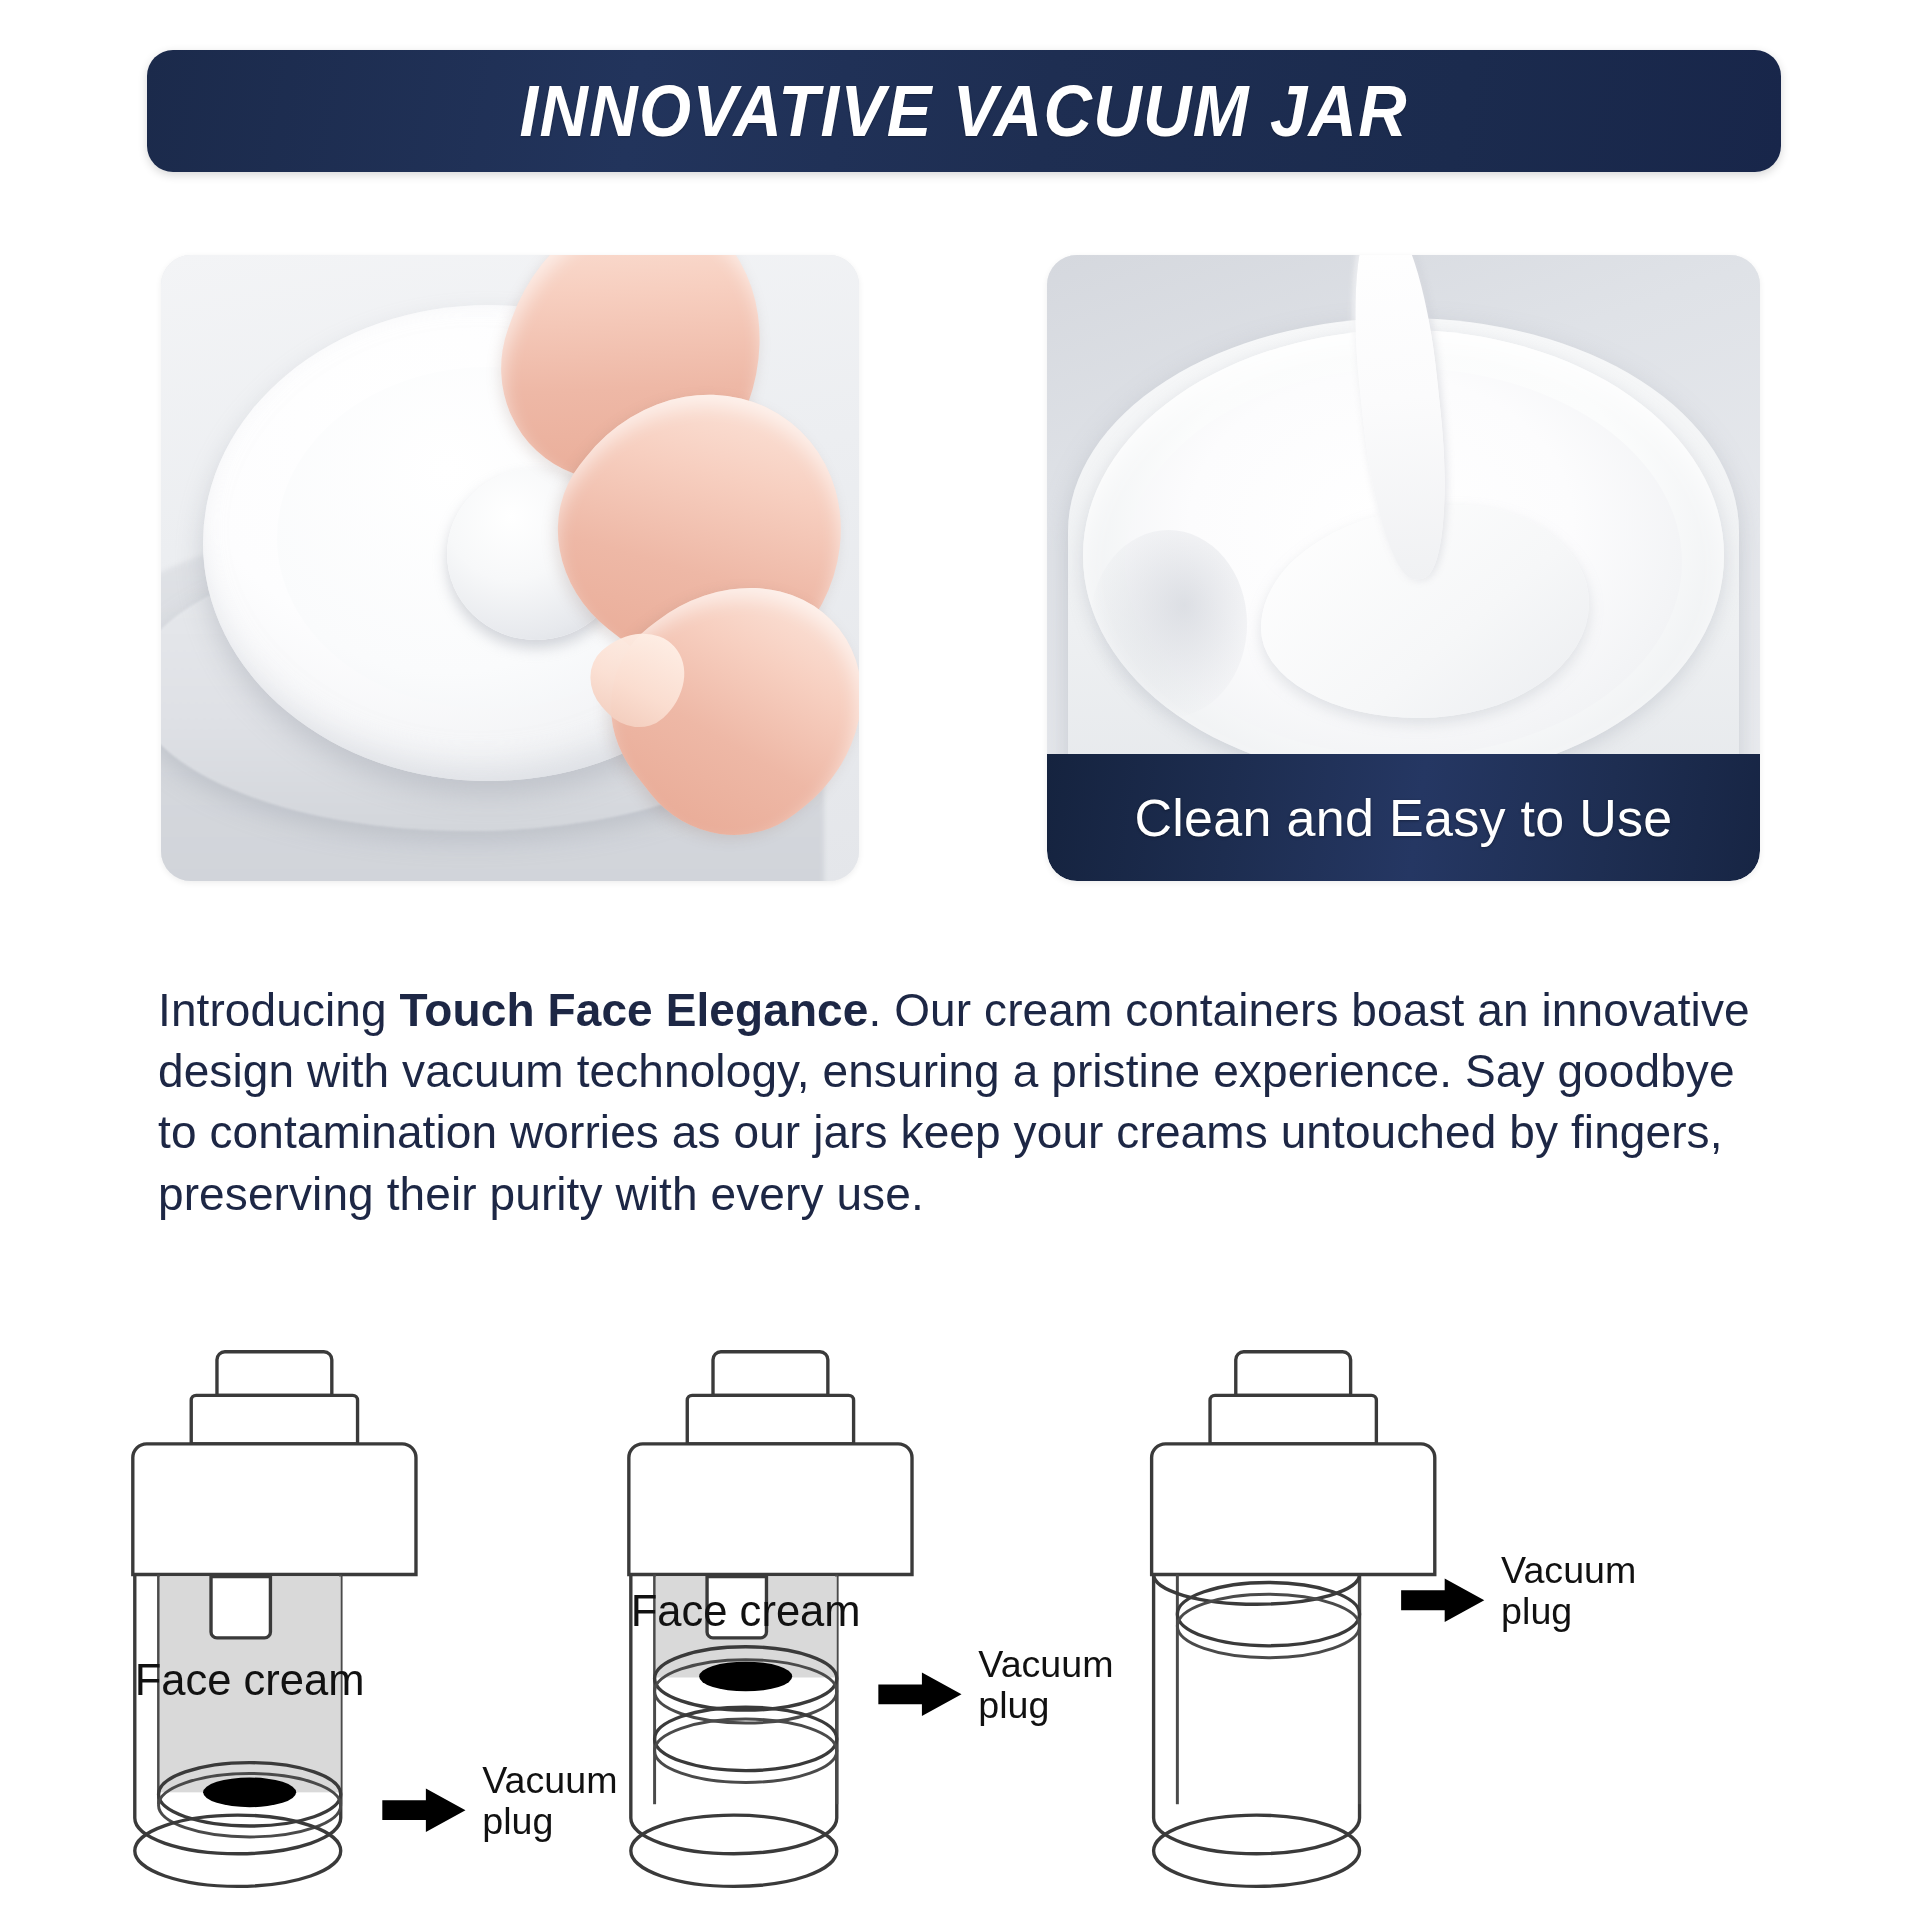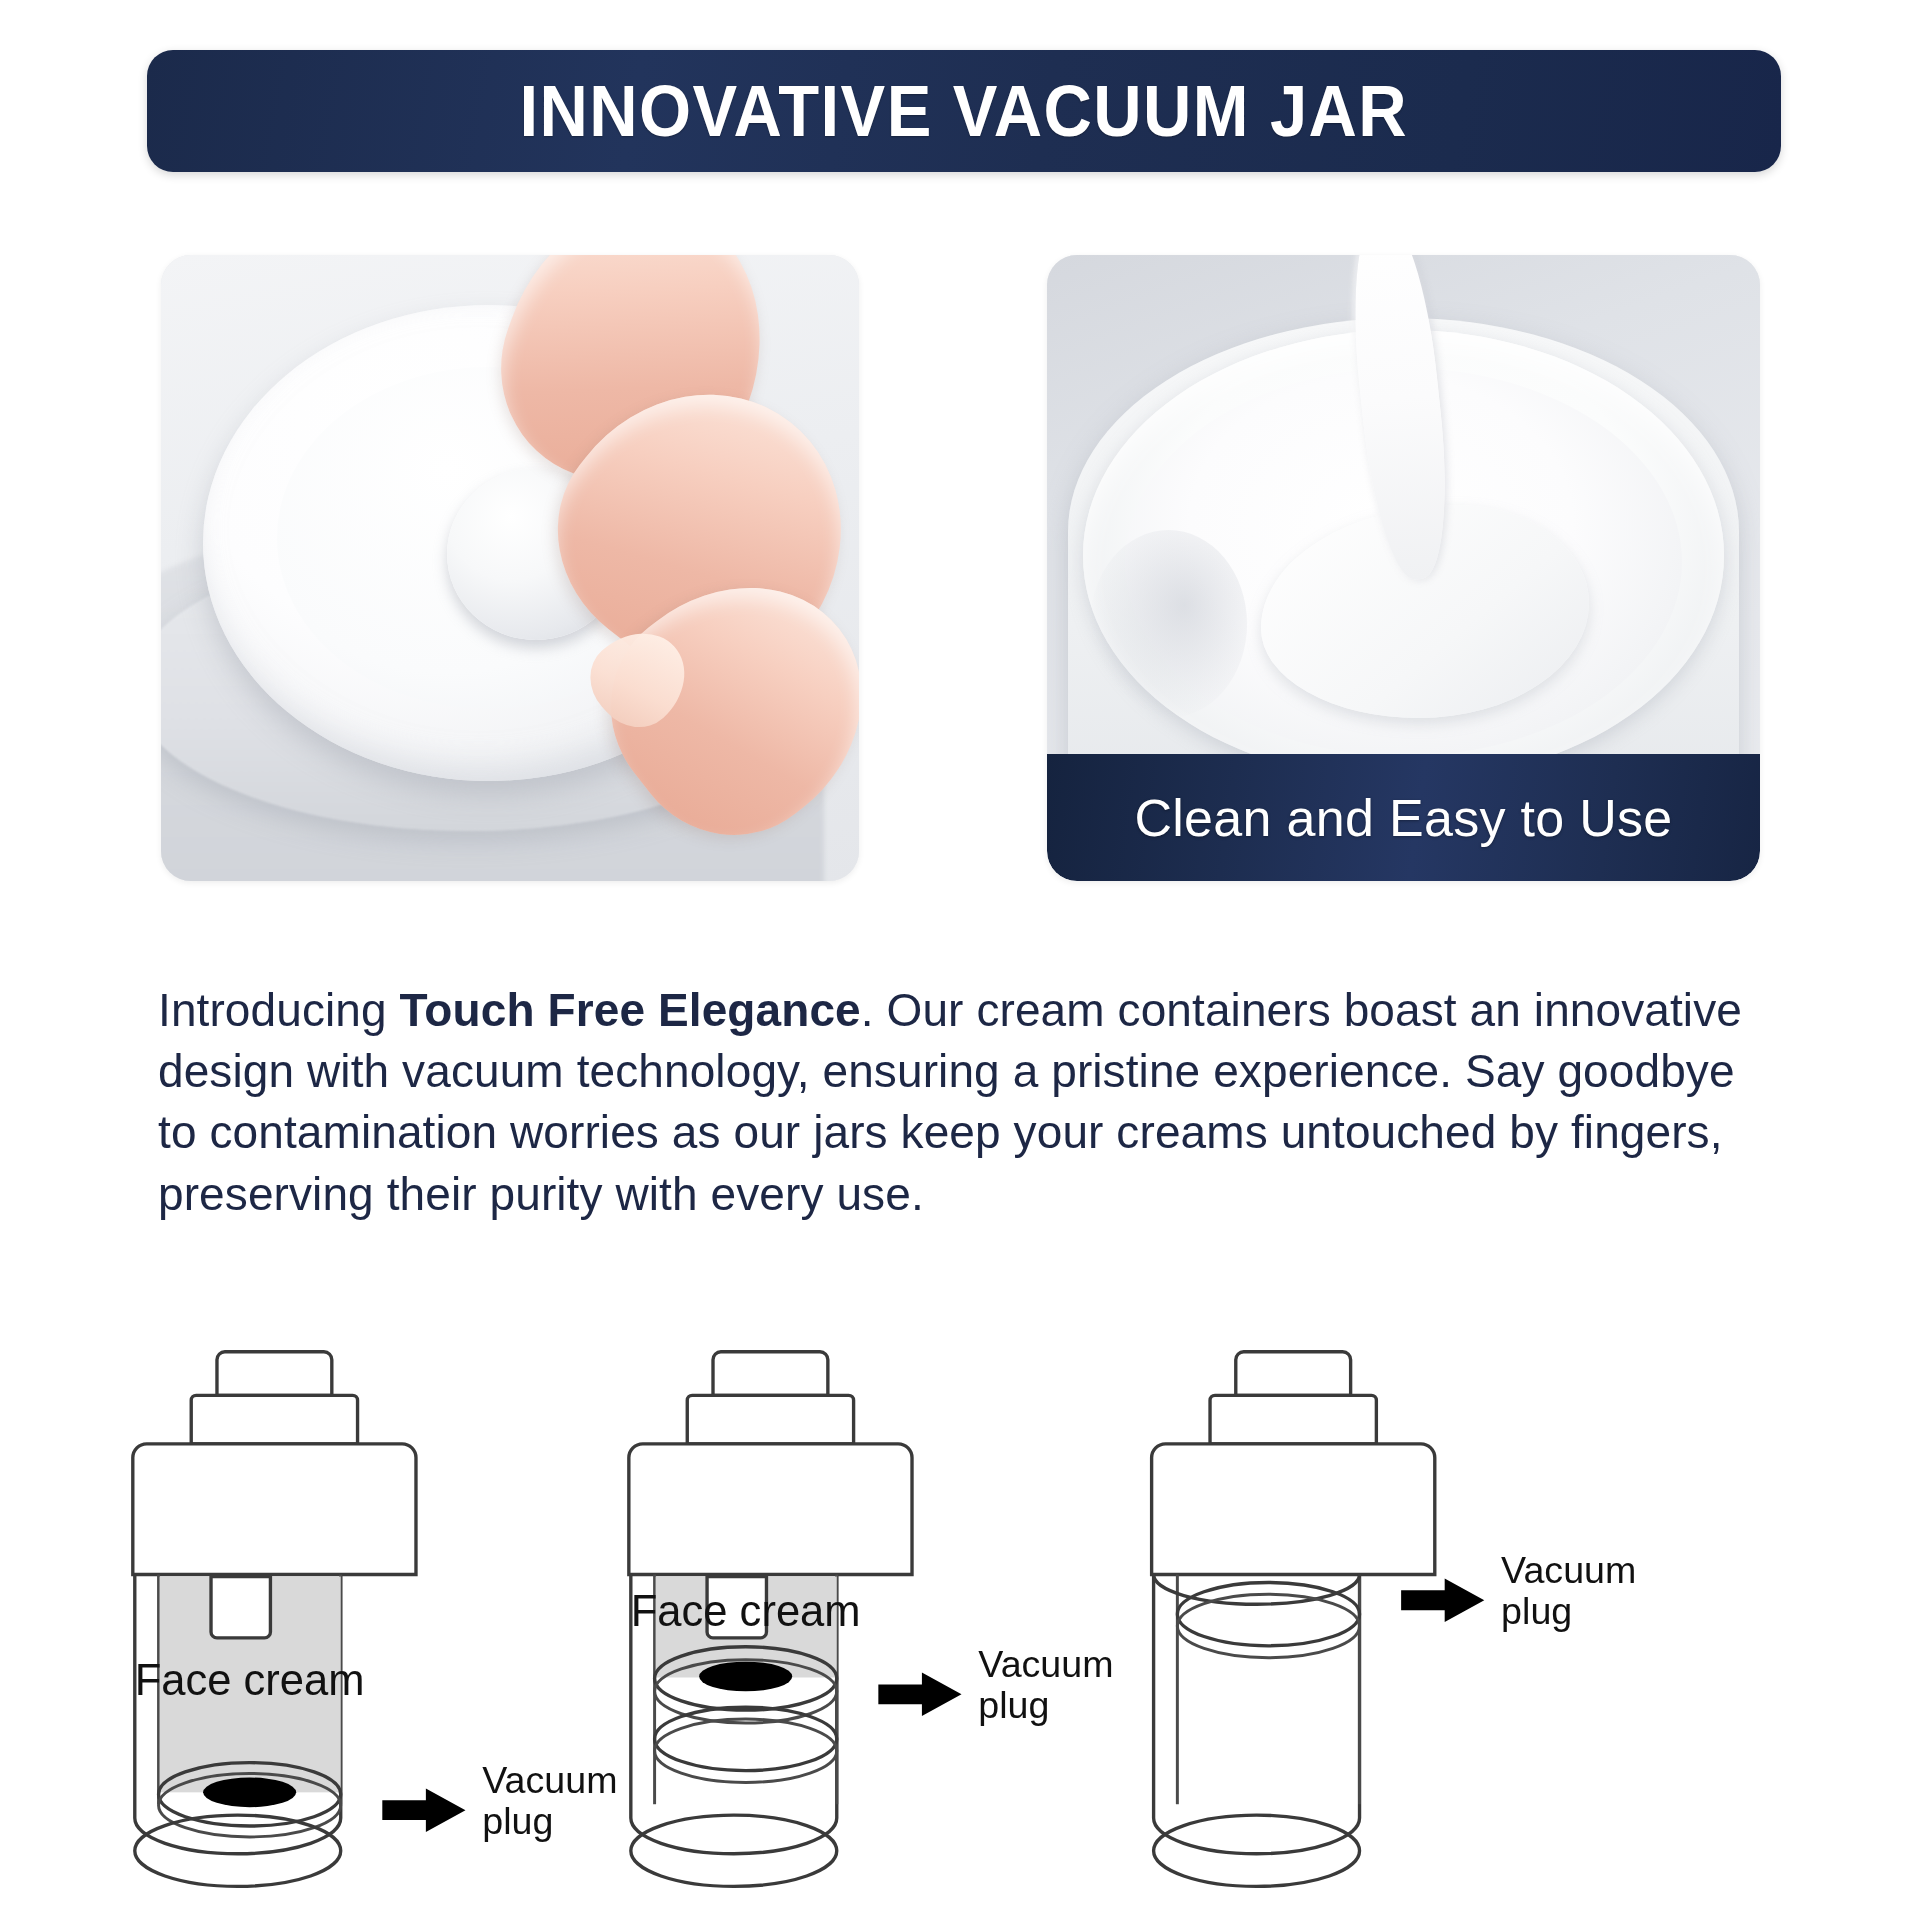--- a/index.html
+++ b/index.html
@@ -31,20 +31,21 @@
     background: linear-gradient(100deg,
         #1b2a4b 0%,
         #22345c 30%,
         #1e2e52 55%,
         #1b2b4e 80%,
         #18264a 100%);
     box-shadow: 0 3px 10px rgba(0,0,0,0.16);
     display: flex;
     align-items: center;
     justify-content: center;
+    font-style: italic;
   }
   .title-text {
     color: #ffffff;
     font-size: 72px;
     font-weight: 700;
     letter-spacing: 1.5px;
     line-height: 1;
     transform: scaleX(0.93);
     white-space: nowrap;
     text-shadow: 0 1px 2px rgba(0,0,0,0.30);
@@ -345,21 +346,21 @@
           <div class="pc-swirl"></div>
         </div>
       </div>
       <div class="card-caption">
         <span class="card-caption-text">Clean and Easy to Use</span>
       </div>
     </div>
 
   </div>
 
-  <p class="body-copy"><span>Introducing </span><span class="strong">Touch Free Elegance</span><span>. Our cream containers boast an innovative design with vacuum technology, ensuring a pristine experience. Say goodbye to contamination worries as our jars keep your creams untouched by fingers, preserving their purity with every use.</span></p>
+  <p class="body-copy"><span>Introducing </span><span class="strong">Touch Face Elegance</span><span>. Our cream containers boast an innovative design with vacuum technology, ensuring a pristine experience. Say goodbye to contamination worries as our jars keep your creams untouched by fingers, preserving their purity with every use.</span></p>
 
   <div class="diagram">
     <svg width="1927" height="600" viewBox="0 0 1946 606" xmlns="http://www.w3.org/2000/svg">
 
       <g>
 
         <path class="fill-white" d="M227,25 h100 a8,8 0 0 1 8,8 v36 h-116 v-36 a8,8 0 0 1 8,-8 z"></path>
 
         <path class="fill-white" d="M198,69 h158 a5,5 0 0 1 5,5 v44 h-168 v-44 a5,5 0 0 1 5,-5 z"></path>
 

